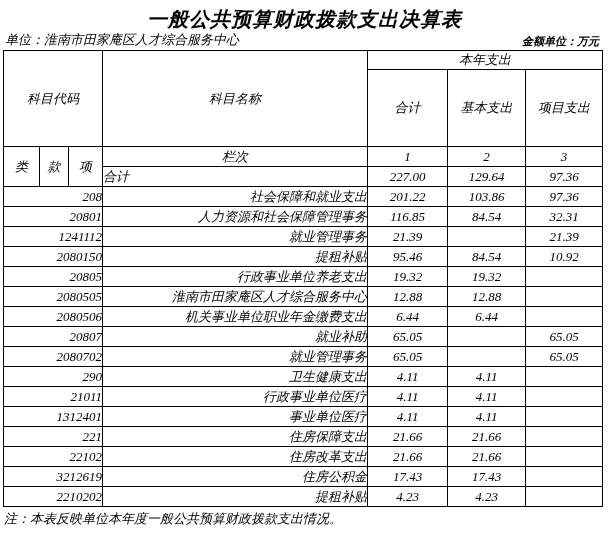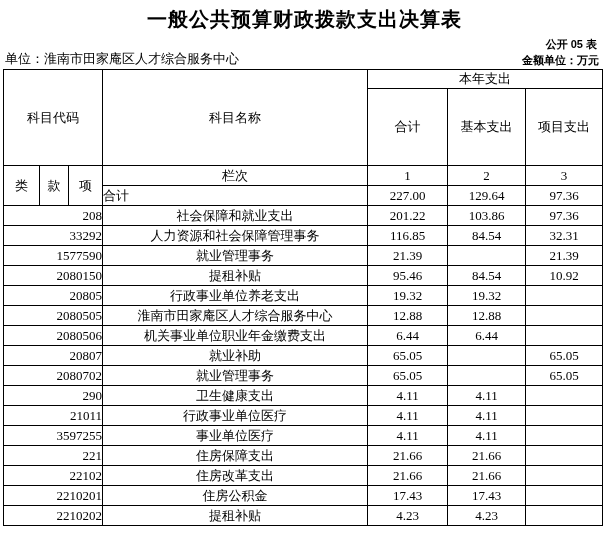--- a/index.html
+++ b/index.html
@@ -1,20 +1,20 @@
 <!DOCTYPE html>
 <html lang="zh"><head>
 <meta charset="utf-8">
 <style>
   html,body { margin:0; padding:0; }
   body { background:#fff; }
   .page {
     width:609px; height:559px; background:#ffffff; color:#000;
     font-family:"Liberation Sans", sans-serif;
-    box-sizing:border-box; position:relative; overflow:hidden;
+    box-sizing:border-box; position:relative; overflow:hidden;font-style:italic;
   }
   .title {
     text-align:center; font-size:20px; font-weight:bold;
     padding-top:7px; letter-spacing:1px; line-height:24px;
   }
   .table-no {
     text-align:right; font-size:11px; font-weight:bold;
     padding-right:12px; margin-top:7px; line-height:12px;
   }
   .meta-row {
@@ -34,35 +34,34 @@
     font-weight:normal; font-size:13px; overflow:hidden; white-space:nowrap;
     vertical-align:middle;
   }
   tr.hrow1 { height:17px; }
   tr.hrow2 { height:77px; }
   tr.hrow3 { height:20px; }
   tr.hrow4 { height:20px; }
   tbody tr { height:20px; }
   .center { }
   .code-cell { text-align:right; padding-left:2px; font-size:12.5px; }
-  .name-cell { text-align:center; padding-left:2px; }
+  .name-cell { text-align:right; padding-left:2px; }
   .num-cell  { text-align:center; font-size:12.5px; }
   .bold { font-weight:bold; }
   .note {
     font-size:13px; padding-left:4px; margin-top:4px; line-height:16px;
   }
 </style>
 </head>
 <body>
 
 <div class="page">
 
   <div class="title">一般公共预算财政拨款支出决算表</div>
 
-  <div class="table-no">公开 05 表</div>
 
   <div class="meta-row">
     <span class="unit-label">单位：淮南市田家庵区人才综合服务中心</span>
     <span class="amount-unit">金额单位：万元</span>
   </div>
 
   <table class="budget">
     <colgroup>
       <col style="width:36px">
         <col style="width:29px">
@@ -101,28 +100,28 @@
     </thead>
     <tbody>
         <tr>
           <td class="code-cell" colspan="3">208</td>
           <td class="name-cell">社会保障和就业支出</td>
           <td class="num-cell">201.22</td>
           <td class="num-cell">103.86</td>
           <td class="num-cell">97.36</td>
         </tr>
         <tr>
-          <td class="code-cell" colspan="3">33292</td>
+          <td class="code-cell" colspan="3">20801</td>
           <td class="name-cell">人力资源和社会保障管理事务</td>
           <td class="num-cell">116.85</td>
           <td class="num-cell">84.54</td>
           <td class="num-cell">32.31</td>
         </tr>
         <tr>
-          <td class="code-cell" colspan="3">1577590</td>
+          <td class="code-cell" colspan="3">1241112</td>
           <td class="name-cell">就业管理事务</td>
           <td class="num-cell">21.39</td>
           <td class="num-cell"></td>
           <td class="num-cell">21.39</td>
         </tr>
         <tr>
           <td class="code-cell" colspan="3">2080150</td>
           <td class="name-cell">提租补贴</td>
           <td class="num-cell">95.46</td>
           <td class="num-cell">84.54</td>
@@ -171,51 +170,52 @@
           <td class="num-cell"></td>
         </tr>
         <tr>
           <td class="code-cell" colspan="3">21011</td>
           <td class="name-cell">行政事业单位医疗</td>
           <td class="num-cell">4.11</td>
           <td class="num-cell">4.11</td>
           <td class="num-cell"></td>
         </tr>
         <tr>
-          <td class="code-cell" colspan="3">3597255</td>
+          <td class="code-cell" colspan="3">1312401</td>
           <td class="name-cell">事业单位医疗</td>
           <td class="num-cell">4.11</td>
           <td class="num-cell">4.11</td>
           <td class="num-cell"></td>
         </tr>
         <tr>
           <td class="code-cell" colspan="3">221</td>
           <td class="name-cell">住房保障支出</td>
           <td class="num-cell">21.66</td>
           <td class="num-cell">21.66</td>
           <td class="num-cell"></td>
         </tr>
         <tr>
           <td class="code-cell" colspan="3">22102</td>
           <td class="name-cell">住房改革支出</td>
           <td class="num-cell">21.66</td>
           <td class="num-cell">21.66</td>
           <td class="num-cell"></td>
         </tr>
         <tr>
-          <td class="code-cell" colspan="3">2210201</td>
+          <td class="code-cell" colspan="3">3212619</td>
           <td class="name-cell">住房公积金</td>
           <td class="num-cell">17.43</td>
           <td class="num-cell">17.43</td>
           <td class="num-cell"></td>
         </tr>
         <tr>
           <td class="code-cell" colspan="3">2210202</td>
           <td class="name-cell">提租补贴</td>
           <td class="num-cell">4.23</td>
           <td class="num-cell">4.23</td>
           <td class="num-cell"></td>
         </tr>
       </tbody>
   </table>
 
+  <div class="note">注：本表反映单位本年度一般公共预算财政拨款支出情况。</div>
 
 </div>
 
 </body></html>

